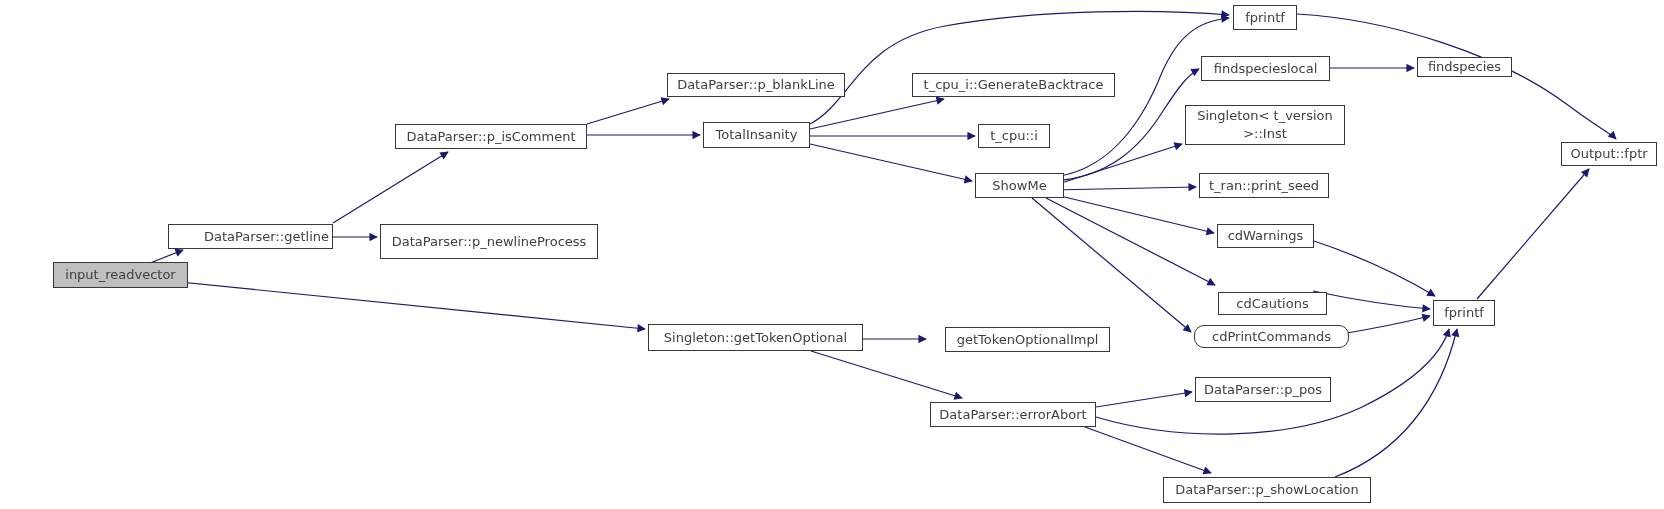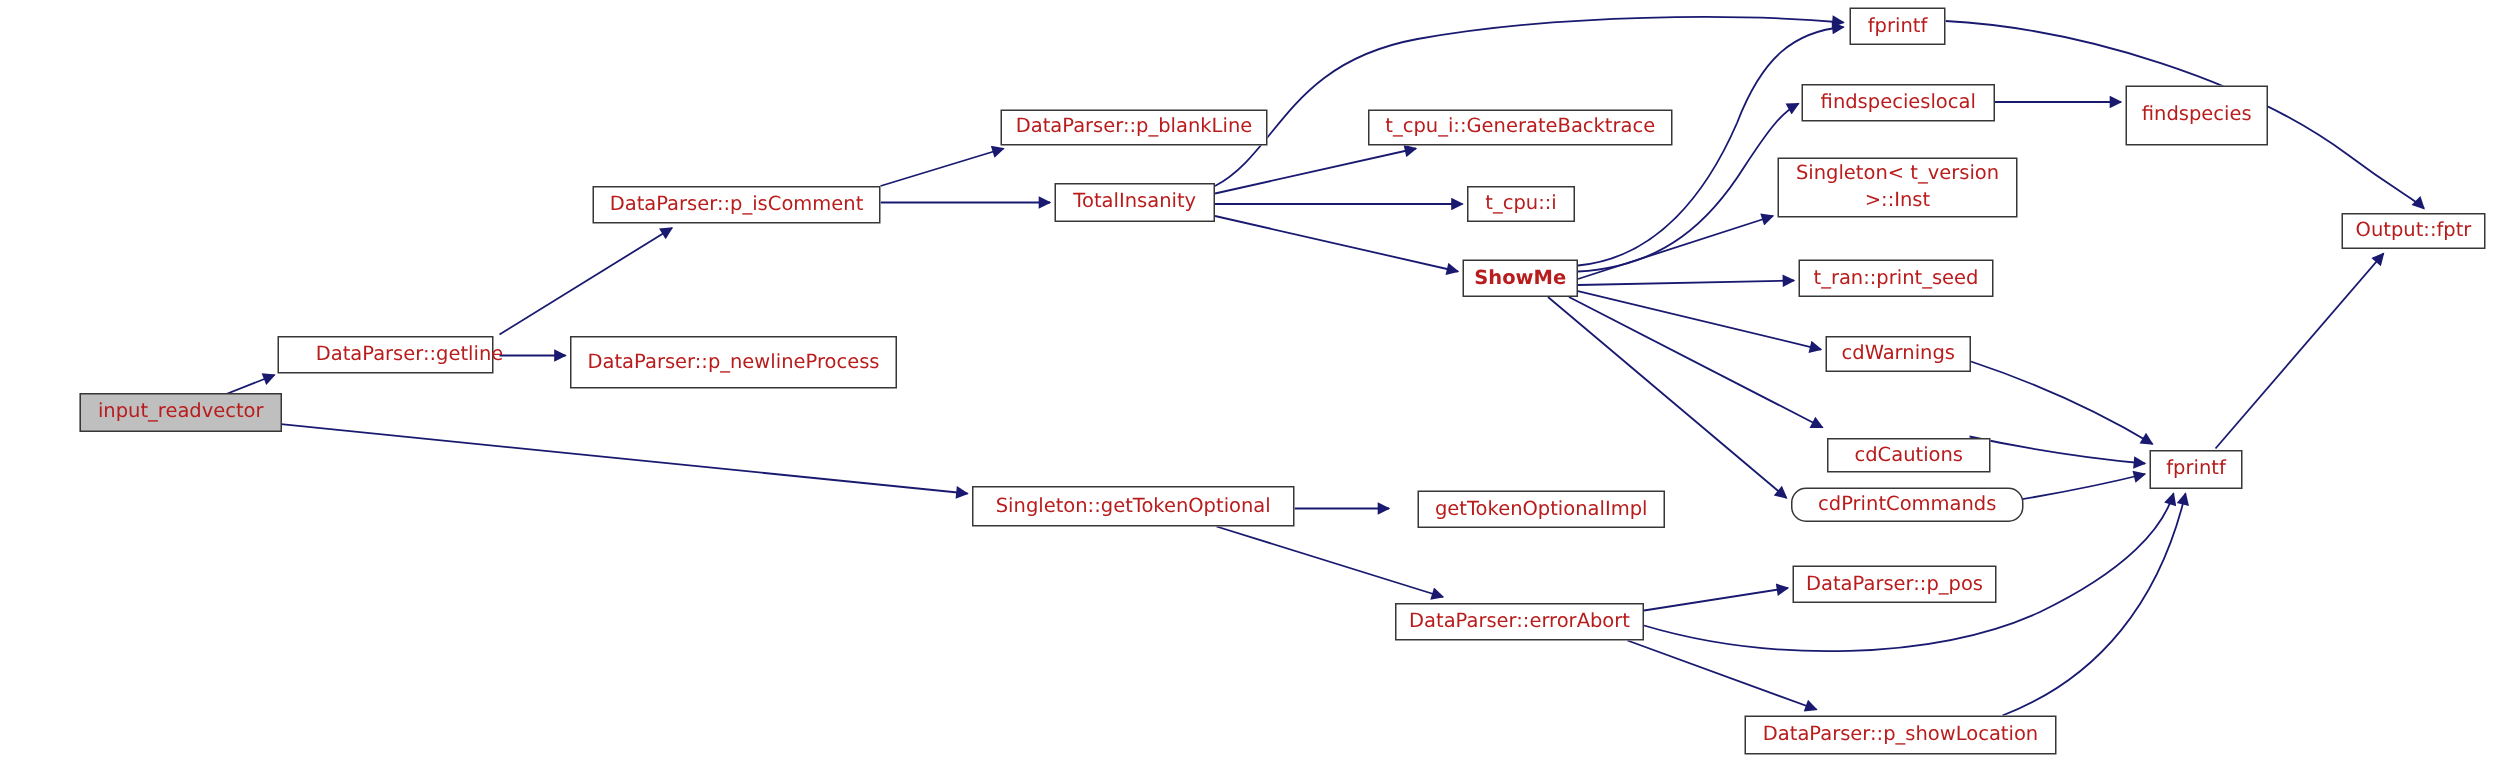--- a/index.html
+++ b/index.html
@@ -28,21 +28,21 @@
     fill: none;
   }
   #arrowhead-shape {
     fill: var(--edge-color, #191970);
   }
   .node {
     position: absolute;
     box-sizing: border-box;
     background: var(--node-fill, #ffffff);
     border: 1.5px solid var(--node-border, #373737);
-    color: #b91c1c;
+    color: #404040;
     font-size: 13px;
     line-height: 1.35;
     display: flex;
     align-items: center;
     justify-content: center;
     text-align: center;
     white-space: pre-line;
     cursor: default;
   }
   .node.root {
@@ -85,31 +85,31 @@
       <path d="M1477,299 L1589,169" class="edge" marker-end="url(#arrow)"></path>
       <path d="M863,339 L926,339" class="edge" marker-end="url(#arrow)"></path>
       <path d="M811,351 L962,398" class="edge" marker-end="url(#arrow)"></path>
       <path d="M1096,407 L1192,392" class="edge" marker-end="url(#arrow)"></path>
       <path d="M1096,417 C1180,442 1290,440 1360,408 C1418,380 1442,352 1449,329" class="edge" marker-end="url(#arrow)"></path>
       <path d="M1085,427 L1211,473" class="edge" marker-end="url(#arrow)"></path>
       <path d="M1335,477 C1400,452 1440,400 1457,329" class="edge" marker-end="url(#arrow)"></path>
     </svg>
   <div id="node-layer">
       <div class="node root" style="left: 5px; top: 262px; width: 135px; height: 26px;">input_readvector</div>
-      <div class="node" style="left: 185px; top: 224px; width: 144px; height: 25px; padding-left: 32px;">DataParser::getline</div>
+      <div class="node" style="left: 168px; top: 224px; width: 165px; height: 25px; padding-left: 32px;">DataParser::getline</div>
       <div class="node" style="left: 380px; top: 224px; width: 218px; height: 35px;">DataParser::p_newlineProcess</div>
       <div class="node" style="left: 395px; top: 124px; width: 192px; height: 25px;">DataParser::p_isComment</div>
       <div class="node" style="left: 667px; top: 73px; width: 178px; height: 24px;">DataParser::p_blankLine</div>
       <div class="node" style="left: 703px; top: 122px; width: 107px; height: 26px;">TotalInsanity</div>
       <div class="node" style="left: 912px; top: 73px; width: 203px; height: 24px;">t_cpu_i::GenerateBacktrace</div>
       <div class="node" style="left: 978px; top: 124px; width: 72px; height: 24px;">t_cpu::i</div>
-      <div class="node" style="left: 975px; top: 173px; width: 77px; height: 25px; font-weight: bold;">ShowMe</div>
+      <div class="node" style="left: 975px; top: 173px; width: 89px; height: 25px;">ShowMe</div>
       <div class="node" style="left: 1233px; top: 5px; width: 64px; height: 25px;">fprintf</div>
       <div class="node" style="left: 1201px; top: 56px; width: 129px; height: 25px;">findspecieslocal</div>
-      <div class="node" style="left: 1417px; top: 57px; width: 95px; height: 40px;">findspecies</div>
+      <div class="node" style="left: 1417px; top: 57px; width: 95px; height: 20px;">findspecies</div>
       <div class="node" style="left: 1185px; top: 105px; width: 160px; height: 40px;">Singleton&lt; t_version
 &gt;::Inst</div>
       <div class="node" style="left: 1199px; top: 173px; width: 130px; height: 25px;">t_ran::print_seed</div>
       <div class="node" style="left: 1217px; top: 224px; width: 97px; height: 24px;">cdWarnings</div>
       <div class="node" style="left: 1218px; top: 292px; width: 109px; height: 23px;">cdCautions</div>
       <div class="node" style="left: 1194px; top: 325px; width: 155px; height: 23px; border-radius: 10px;">cdPrintCommands</div>
       <div class="node" style="left: 1433px; top: 300px; width: 62px; height: 26px;">fprintf</div>
       <div class="node" style="left: 1561px; top: 142px; width: 96px; height: 24px;">Output::fptr</div>
       <div class="node" style="left: 648px; top: 324px; width: 215px; height: 27px;">Singleton::getTokenOptional</div>
       <div class="node" style="left: 929px; top: 327px; width: 165px; height: 25px; margin-left: 16px;">getTokenOptionalImpl</div>

